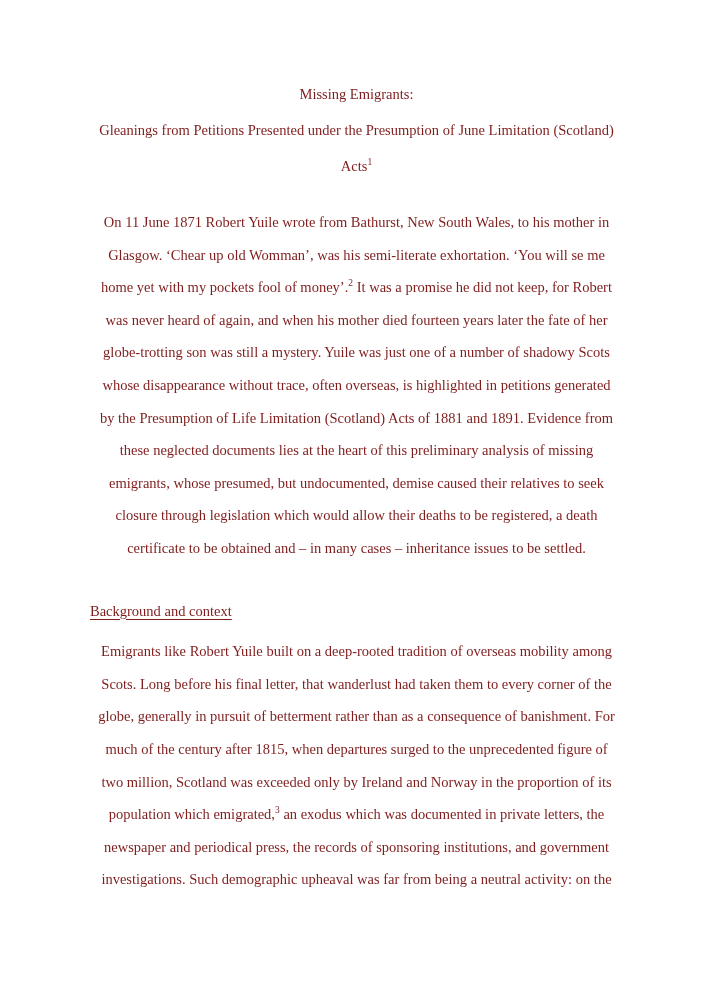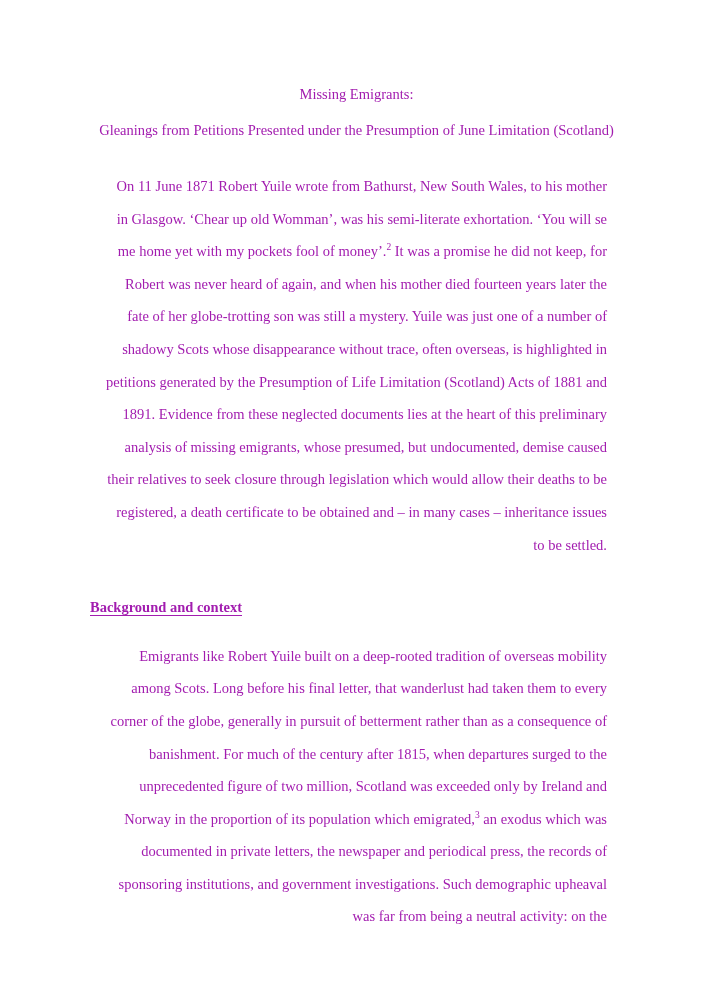--- a/index.html
+++ b/index.html
@@ -13,63 +13,63 @@
     overflow: hidden;
   }
   .page {
     box-sizing: border-box;
     width: 707px;
     height: 896px;
     padding: 76px 84px 0 90px;
     background: #ffffff;
     font-family: "Liberation Serif", "DejaVu Serif", serif;
     font-size: 14.5px;
-    color: #a21caf;
+    color: #7f1d1d;
   }
   .title-block {
     text-align: center;
     line-height: 36px;
     margin: 0 0 22px 0;
   }
   .title-line {
     white-space: normal;
   }
   .para {
-    margin: 16px;
+    margin: 8px;
     line-height: 32.6px;
-    text-align: right;
+    text-align: center;
   }
   .para + .section-heading {
     margin-top: 30px;
   }
   .section-heading {
     font-size: 14.5px;
     font-weight: normal;
     margin: 0;
     line-height: 32.6px;
   }
   .section-heading .underlined {
     text-decoration: underline;
     text-underline-offset: 3px;
-    font-weight: bold;
   }
   sup.fn {
     font-size: 9.5px;
     line-height: 0;
     vertical-align: super;
   }
 </style>
 </head>
 <body>
 
 <div class="page">
 
   <header class="title-block">
     <div class="title-line">Missing Emigrants:</div>
     <div class="title-line">Gleanings from Petitions Presented under the Presumption of June Limitation (Scotland)</div>
+    <div class="title-line"><span>Acts</span><sup class="fn">1</sup></div>
   </header>
 
   <p class="para"><span>On 11 June 1871 Robert Yuile wrote from Bathurst, New South Wales, to his mother in Glasgow. ‘Chear up old Womman’, was his semi-literate exhortation. ‘You will se me home yet with my pockets fool of money’.</span><sup class="fn">2</sup><span> It was a promise he did not keep, for Robert was never heard of again, and when his mother died fourteen years later the fate of her globe-trotting son was still a mystery. Yuile was just one of a number of shadowy Scots whose disappearance without trace, often overseas, is highlighted in petitions generated by the Presumption of Life Limitation (Scotland) Acts of 1881 and 1891. Evidence from these neglected documents lies at the heart of this preliminary analysis of missing emigrants, whose presumed, but undocumented, demise caused their relatives to seek closure through legislation which would allow their deaths to be registered, a death certificate to be obtained and – in many cases – inheritance issues to be settled.</span></p>
 
   <h2 class="section-heading"><span class="underlined">Background and context</span></h2>
 
   <p class="para"><span>Emigrants like Robert Yuile built on a deep-rooted tradition of overseas mobility among Scots. Long before his final letter, that wanderlust had taken them to every corner of the globe, generally in pursuit of betterment rather than as a consequence of banishment. For much of the century after 1815, when departures surged to the unprecedented figure of two million, Scotland was exceeded only by Ireland and Norway in the proportion of its population which emigrated,</span><sup class="fn">3</sup><span> an exodus which was documented in private letters, the newspaper and periodical press, the records of sponsoring institutions, and government investigations. Such demographic upheaval was far from being a neutral activity: on the</span></p>
 
 </div>
 

